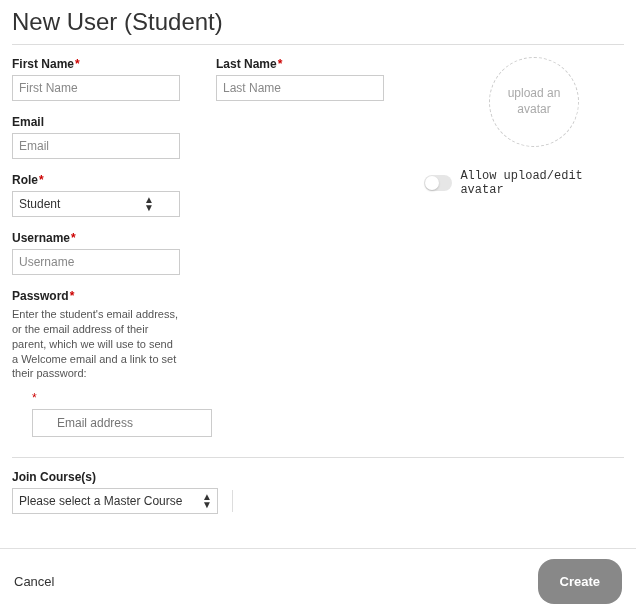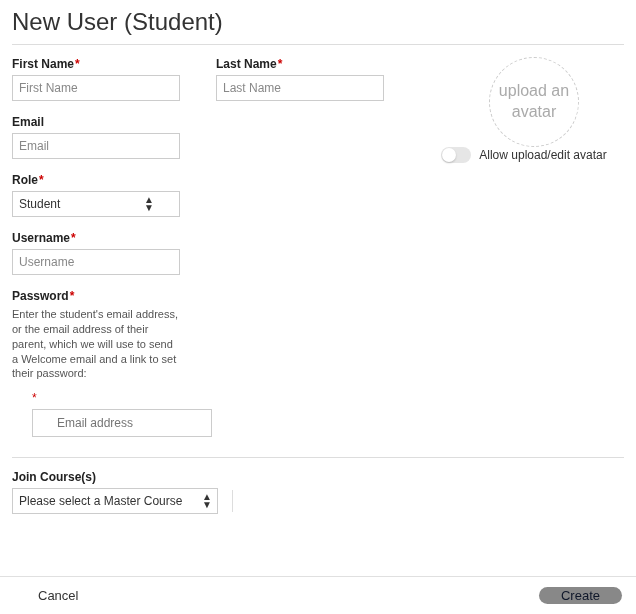--- a/index.html
+++ b/index.html
@@ -101,31 +101,33 @@
   }
   .avatar-circle {
     width: 90px;
     height: 90px;
     border: 1px dashed #ccc;
     border-radius: 50%;
     display: flex;
     align-items: center;
     justify-content: center;
     text-align: center;
-    font-size: 16px;
+    font-size: 12px;
     color: #aaa;
     line-height: 1.3;
     margin-top: 0px;
     margin-left: 20px;
   }
   .toggle-row {
     display: flex;
     align-items: center;
     gap: 8px;
+    margin-top: 22px;
     margin-left: 0;
+    font-family: Liberation Mono, monospace;
   }
   .toggle {
     width: 30px;
     height: 16px;
     background: #e6e6e6;
     border-radius: 8px;
     position: relative;
   }
   .toggle-knob {
     width: 14px;
@@ -166,30 +168,30 @@
     padding: 10px 14px;
     display: flex;
     justify-content: space-between;
     align-items: center;
     background: #fff;
   }
   .cancel-link {
     font-size: 13px;
     color: #333;
     cursor: pointer;
-    margin-left: 24px;
   }
   .create-btn {
     background: #888;
-    color: #0f172a;
+    color: #ffffff;
     border: none;
     border-radius: 16px;
-    padding: 1px 22px;
+    padding: 15px 22px;
     font-size: 13px;
     cursor: pointer;
+    font-weight: bold;
   }
 </style>
 </head>
 <body>
 
 <h1>New User (Student)</h1>
 <hr class="sep">
 
 <div class="main-row">
   <div class="left-cols">

